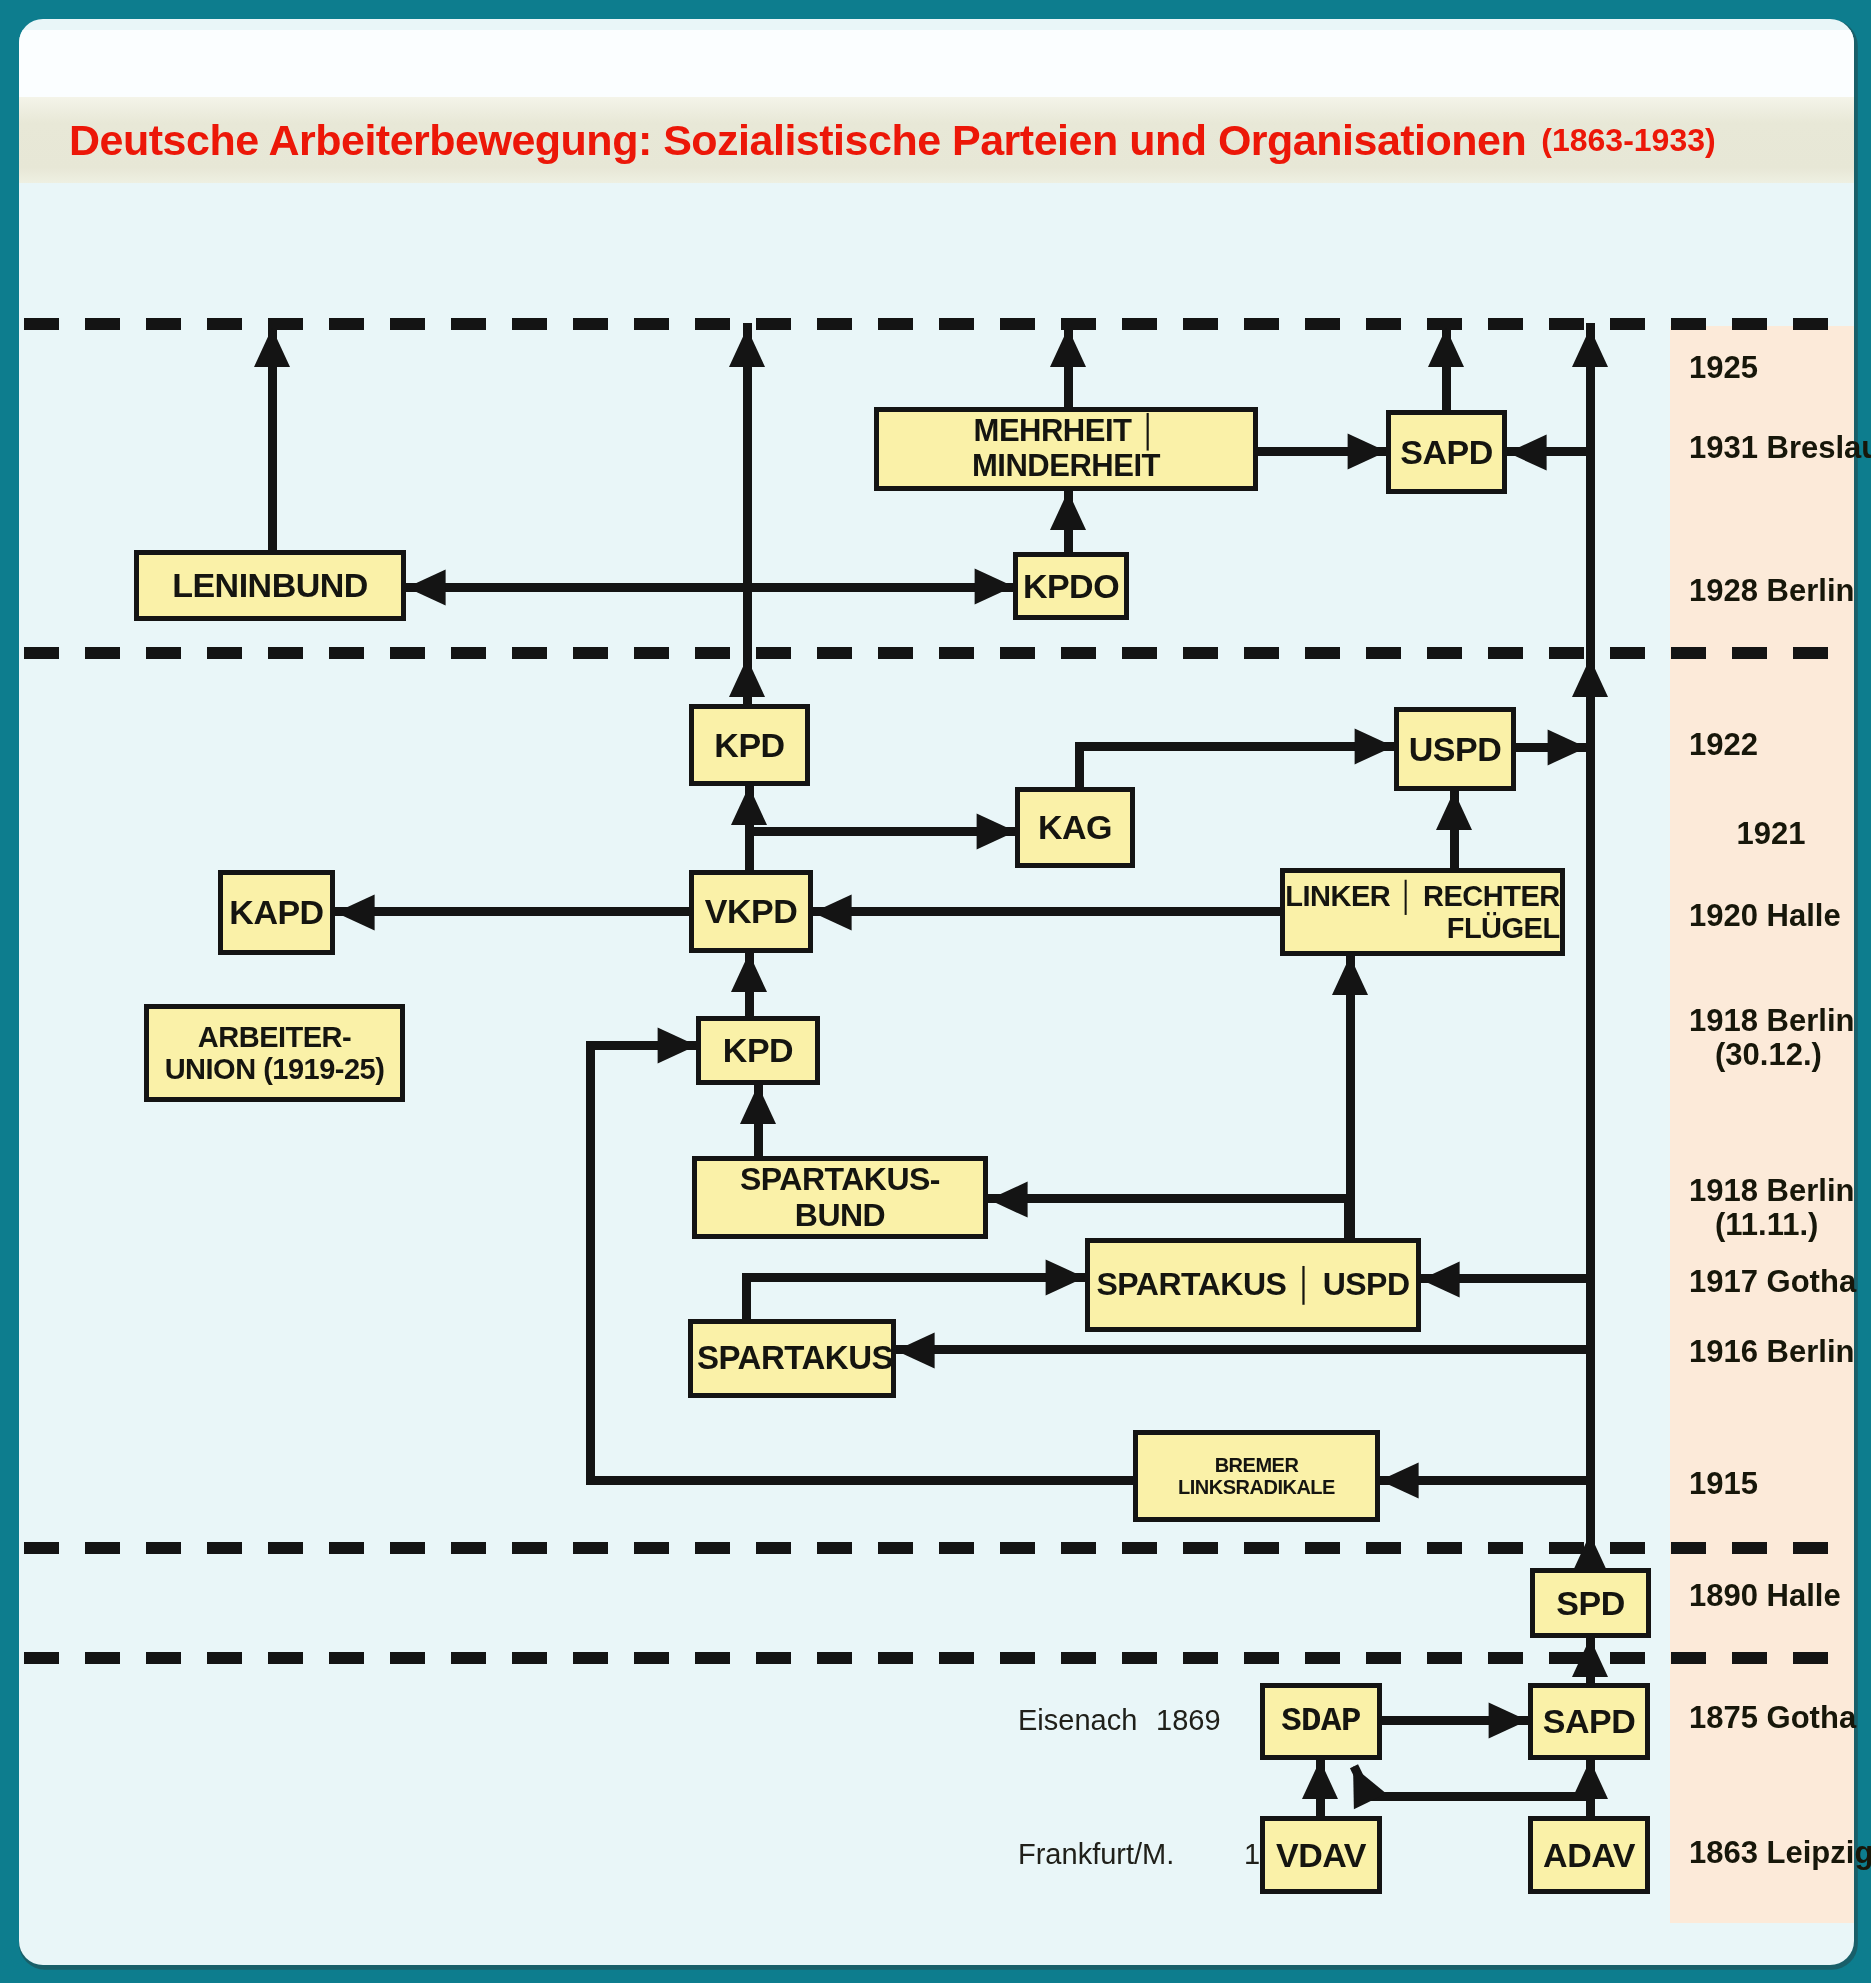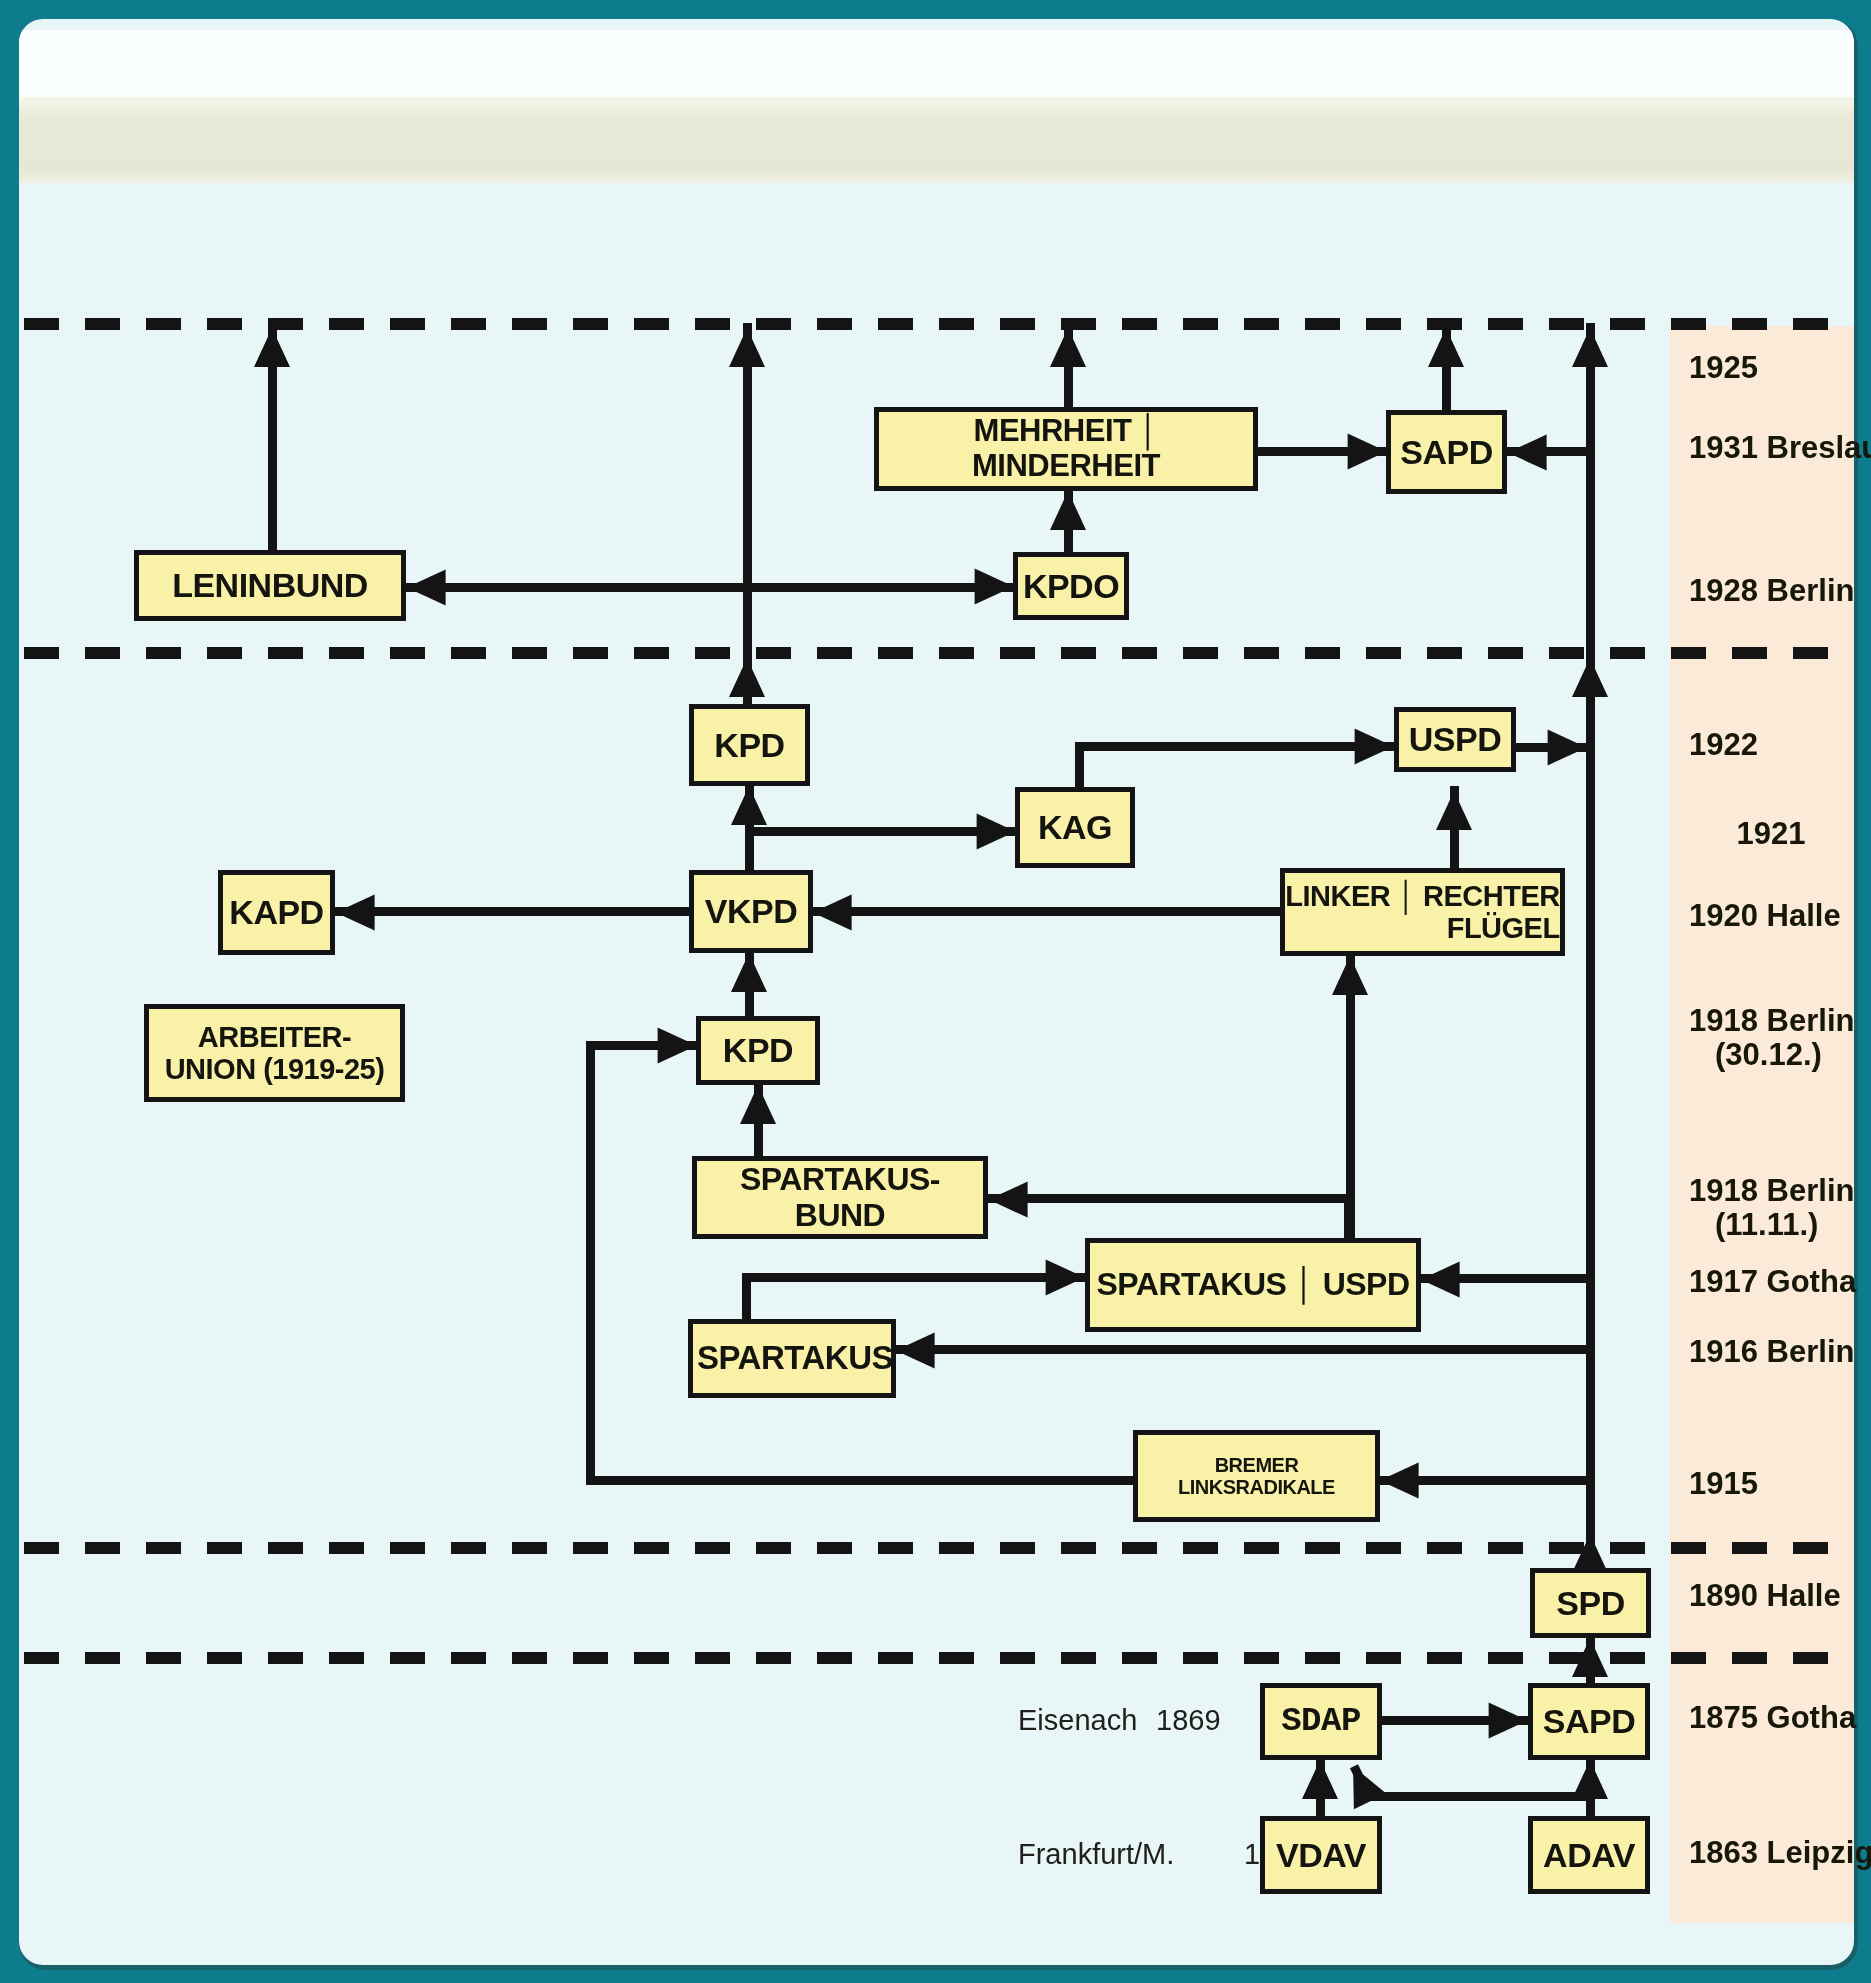--- a/index.html
+++ b/index.html
@@ -69,20 +69,24 @@
     white-space:nowrap;line-height:37px;
   }
 </style>
 </head>
 <body>
 
 <div id="stage">
   <div id="page">
     <div class="white-strip"></div>
     <div class="title-band"></div>
+  </div>
+  <div class="page-title">
+    <span class="main">Deutsche Arbeiterbewegung: Sozialistische Parteien und Organisationen</span>
+    <span class="period">(1863-1933)</span>
   </div>
   <div class="peach-band"></div>
   <div id="layer">
       <div class="dash" style="left: 24px; width: 1827px; top: 318px;"></div>
       <div class="dash" style="left: 24px; width: 1827px; top: 647px;"></div>
       <div class="dash" style="left: 24px; width: 1827px; top: 1542px;"></div>
       <div class="dash" style="left: 24px; width: 1827px; top: 1652px;"></div>
       <div class="seg" style="left: 268px; top: 323px; width: 9.3px; height: 231px;"></div>
       <div class="arrowhead" style="left: 254px; top: 328px; transform-origin: 18.6px 0px; transform: rotate(0deg);"></div>
       <div class="seg" style="left: 743px; top: 323px; width: 9.3px; height: 334px;"></div>
@@ -154,21 +158,21 @@
       <div class="seg" style="left: 1586px; top: 1755px; width: 9.3px; height: 65px;"></div>
       <div class="arrowhead" style="left: 1572px; top: 1760px; transform-origin: 18.6px 0px; transform: rotate(0deg);"></div>
       <div class="seg" style="left: 1358px; top: 1792px; width: 237px; height: 9.3px;"></div>
       <div class="seg" style="left: 1369px; top: 1792px; width: 34px; height: 9.3px; transform-origin: 0px 4.7px; transform: rotate(-115.866deg);"></div>
       <div class="arrowhead" style="left: 1335px; top: 1766px; transform-origin: 18.6px 0px; transform: rotate(-25.8664deg);"></div>
       <div class="node" style="left: 874px; top: 407px; width: 384px; height: 84px; font-size: 31px;"><span>MEHRHEIT │ MINDERHEIT</span></div>
       <div class="node" style="left: 1386px; top: 410px; width: 121px; height: 84px; font-size: 34px;"><span>SAPD</span></div>
       <div class="node" style="left: 134px; top: 550px; width: 272px; height: 71px; font-size: 34px;"><span>LENINBUND</span></div>
       <div class="node" style="left: 1013px; top: 552px; width: 116px; height: 68px; font-size: 34px;"><span>KPDO</span></div>
       <div class="node" style="left: 689px; top: 704px; width: 121px; height: 82px; font-size: 34px;"><span>KPD</span></div>
-      <div class="node" style="left: 1394px; top: 707px; width: 122px; height: 65px; font-size: 34px;"><span>USPD</span></div>
+      <div class="node" style="left: 1394px; top: 707px; width: 122px; height: 84px; font-size: 34px;"><span>USPD</span></div>
       <div class="node" style="left: 1015px; top: 787px; width: 120px; height: 81px; font-size: 34px;"><span>KAG</span></div>
       <div class="node" style="left: 218px; top: 870px; width: 117px; height: 85px; font-size: 34px;"><span>KAPD</span></div>
       <div class="node" style="left: 689px; top: 870px; width: 124px; height: 83px; font-size: 34px;"><span>VKPD</span></div>
       <div class="node" style="left: 1280px; top: 868px; width: 285px; height: 88px; font-size: 29px; text-align: right;"><span>LINKER │ RECHTER
 FLÜGEL</span></div>
       <div class="node" style="left: 144px; top: 1004px; width: 261px; height: 98px; font-size: 29px;"><span>ARBEITER-
 UNION  (1919-25)</span></div>
       <div class="node" style="left: 696px; top: 1016px; width: 124px; height: 69px; font-size: 34px;"><span>KPD</span></div>
       <div class="node" style="left: 692px; top: 1156px; width: 296px; height: 83px; font-size: 32px;"><span>SPARTAKUS-BUND</span></div>
       <div class="node" style="left: 1085px; top: 1238px; width: 336px; height: 94px; font-size: 32px;"><span>SPARTAKUS  │  USPD</span></div>

